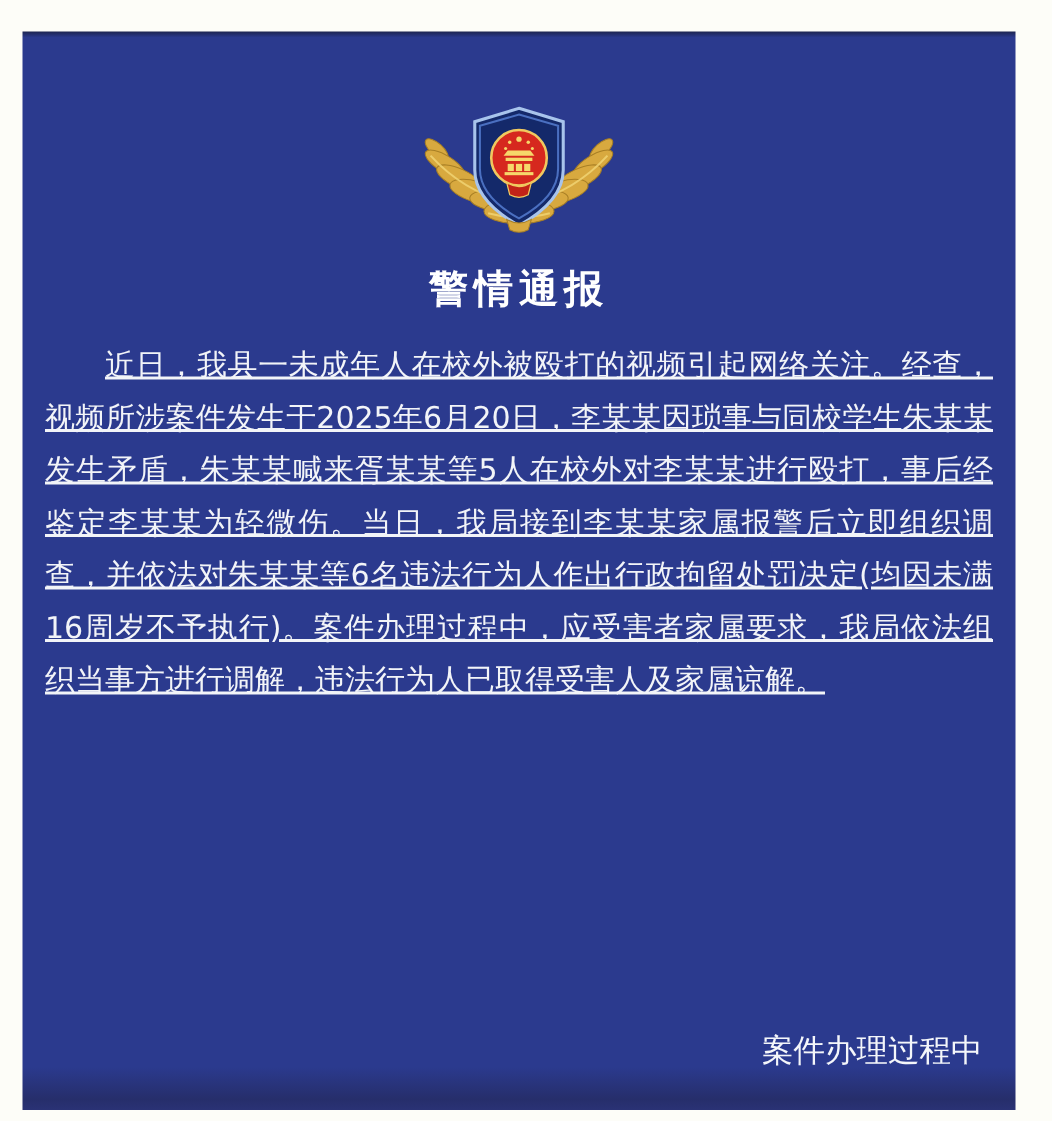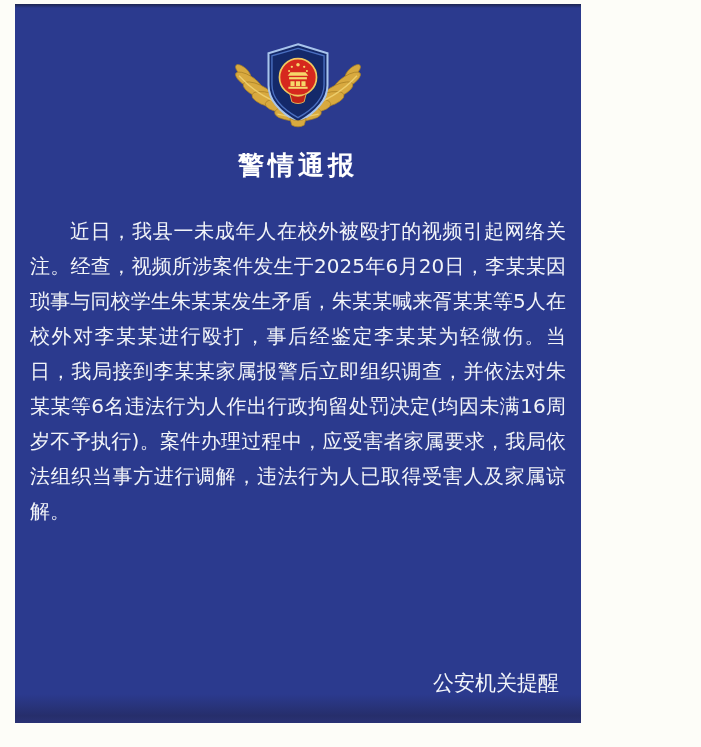--- a/index.html
+++ b/index.html
@@ -10,51 +10,52 @@
     width: 701px;
     height: 747px;
     background: #fdfdf8;
     position: relative;
     overflow: hidden;
     font-family: "DejaVu Sans", "Liberation Sans", sans-serif;
   }
   .panel {
     position: absolute;
     left: 15px;
-    top: 4px;
-    width: 566px;
+    top: 21px;
+    width: 662px;
     height: 719px;
     background: linear-gradient(180deg,
       #1d2550 0px, #2b3a8e 4px,
       #2b3a8e 96%, #262e6b 99%, #2a3275 100%);
     box-sizing: border-box;
-    padding: 0 15px;
+    padding: 11px 15px;
     overflow: hidden;
   }
   .emblem-wrap {
     width: 156px;
     height: 96px;
     margin: 32px auto 0 auto;
   }
   .emblem-wrap svg { display: block; width: 100%; height: 100%; }
   .notice-title {
     margin-top: 16px;
     text-align: center;
     color: #ffffff;
     font-size: 26px;
     font-weight: bold;
     letter-spacing: 4px;
     line-height: 34px;
   }
   .notice-body {
-    margin-top: 32px;
+    margin-top: 16px;
     color: #f2f4f8;
     font-size: 20px;
     line-height: 35px;
     text-align: justify;
+    text-decoration: underline;
   }
   .notice-body p {
     margin: 0;
     text-indent: 2em;
     word-break: break-all;
   }
   .sign-block {
     position: absolute;
     right: 22px;
     bottom: 26px;
@@ -123,16 +124,16 @@
     </svg>
   </div>
 
   <div class="notice-title">警情通报</div>
 
   <div class="notice-body">
     <p>近日，我县一未成年人在校外被殴打的视频引起网络关注。经查，视频所涉案件发生于2025年6月20日，李某某因琐事与同校学生朱某某发生矛盾，朱某某喊来胥某某等5人在校外对李某某进行殴打，事后经鉴定李某某为轻微伤。当日，我局接到李某某家属报警后立即组织调查，并依法对朱某某等6名违法行为人作出行政拘留处罚决定(均因未满16周岁不予执行)。案件办理过程中，应受害者家属要求，我局依法组织当事方进行调解，违法行为人已取得受害人及家属谅解。</p>
   </div>
 
   <div class="sign-block">
-    <div class="sign-agency">公安机关提醒</div>
+    <div class="sign-agency">案件办理过程中</div>
   </div>
 
 </div>
 
 </body></html>

